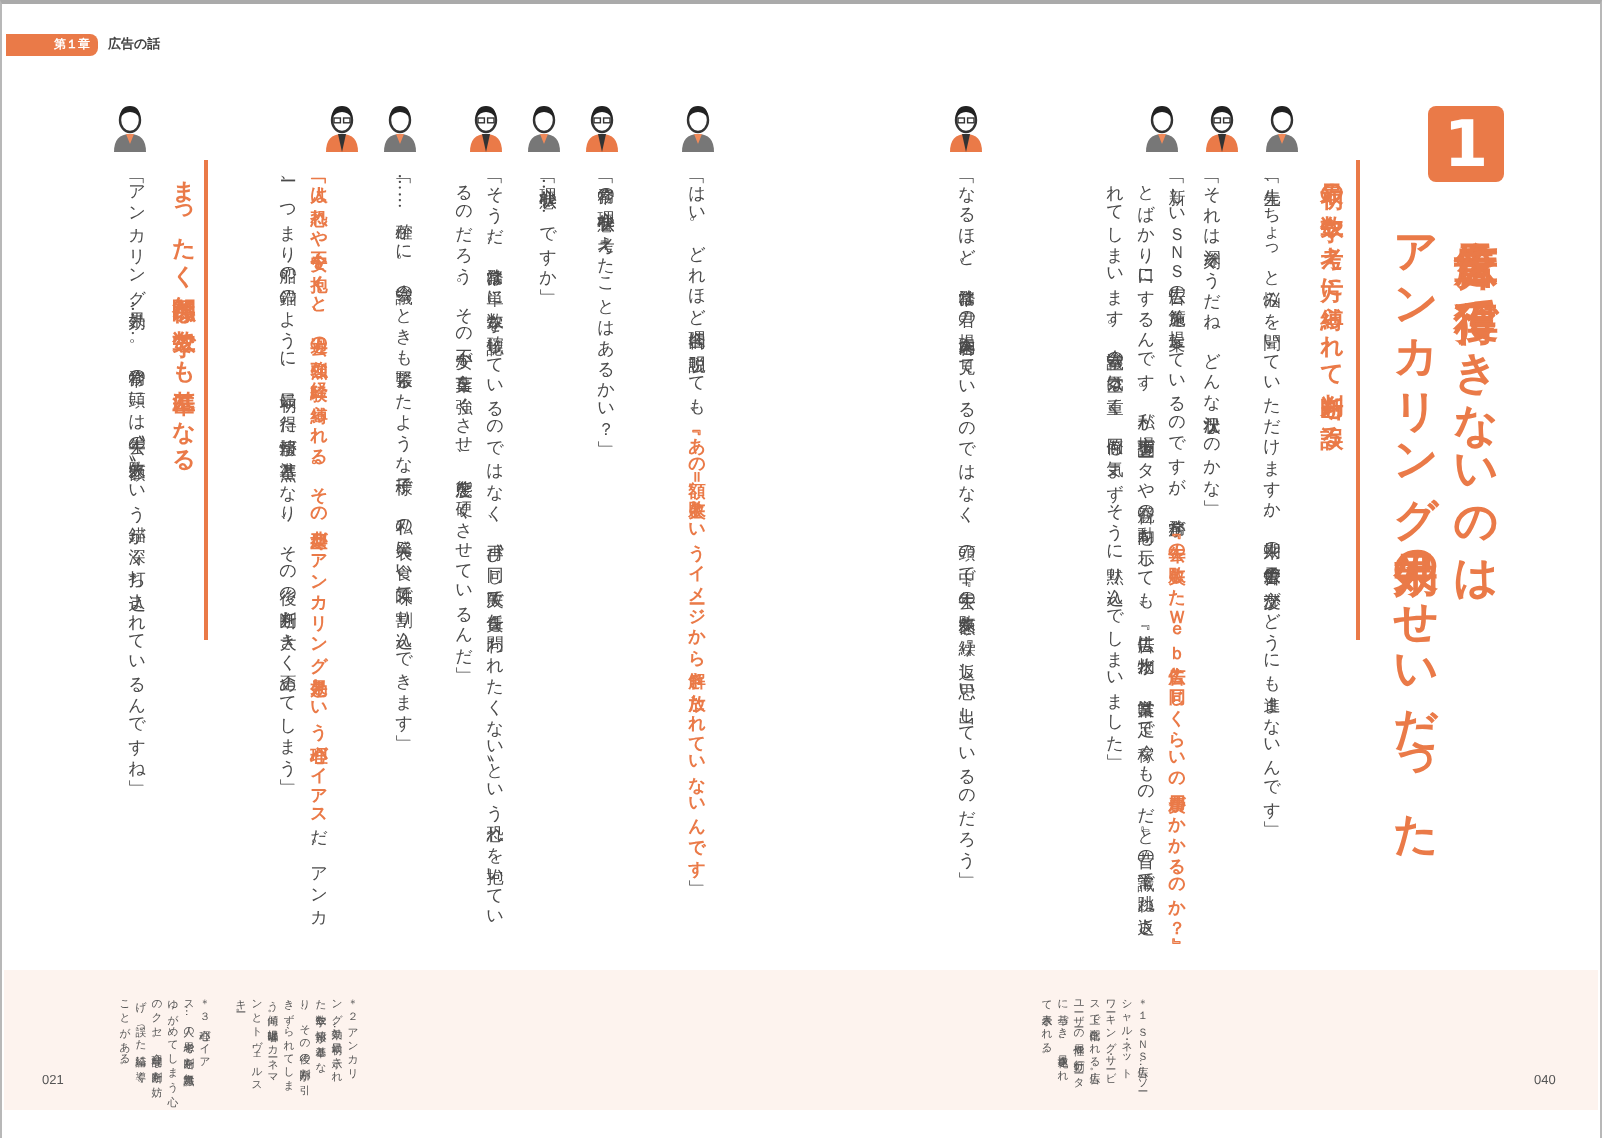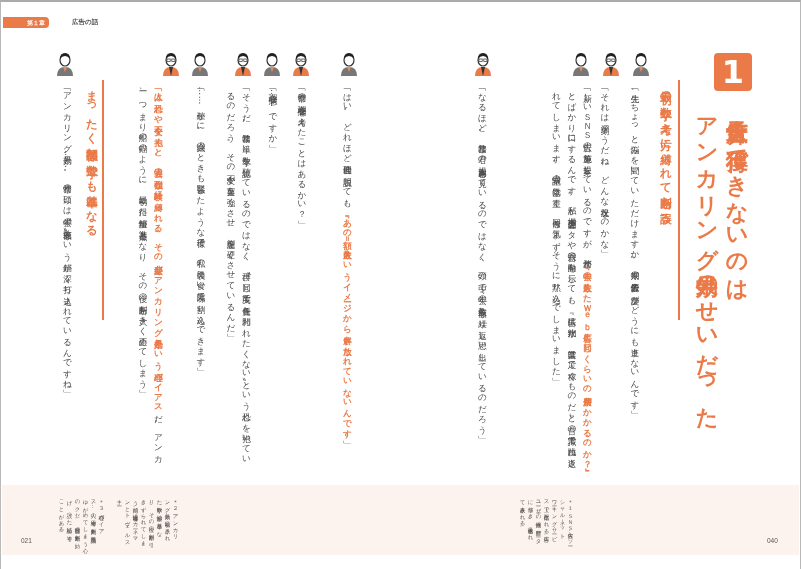--- a/index.html
+++ b/index.html
@@ -1,21 +1,21 @@
 <!DOCTYPE html>
 <html><head>
 <meta charset="utf-8">
 <style>
   html,body{margin:0;padding:0;}
   body{width:801px;height:569px;background:#ffffff;position:relative;overflow:hidden;
        font-family:"DejaVu Serif","Liberation Serif",serif;color:#444;}
   .frame{position:absolute;left:0;top:0;width:799px;height:567px;border:1px solid #b8b8b8;border-top:2px solid #aaa;border-bottom:2px solid #aaa;}
   .chapter-tab{position:absolute;left:3px;top:17px;width:46px;height:11px;background:#ea7a48;border-radius:0 4px 4px 0;
        color:#fff;font-family:"DejaVu Sans",sans-serif;font-size:6px;font-weight:bold;text-align:right;padding-right:4px;box-sizing:border-box;line-height:11px;}
-  .chapter-title{position:absolute;left:54px;top:17px;font-family:"DejaVu Sans",sans-serif;font-size:6.5px;font-weight:bold;color:#444;line-height:11px;margin-left:18px;}
+  .chapter-title{position:absolute;left:54px;top:17px;font-family:"DejaVu Sans",sans-serif;font-size:6.5px;font-weight:bold;color:#444;line-height:11px;}
   .vcol{position:absolute;writing-mode:vertical-rl;font-size:8.6px;line-height:15.5px;letter-spacing:0.6px;color:#4a4a4a;white-space:pre;}
   .accent{color:#ea7a48;font-weight:bold;}
   .avatar{position:absolute;width:20px;height:24px;}
   .num-box{position:absolute;left:714px;top:53px;width:38px;height:38px;background:#ea7a48;border-radius:4px;color:#fff;
        font-family:"DejaVu Sans",sans-serif;font-weight:bold;font-size:32px;line-height:38px;text-align:center;}
   .title-col{position:absolute;writing-mode:vertical-rl;font-family:"DejaVu Sans",sans-serif;font-weight:bold;color:#ea7a48;font-size:22px;line-height:30px;letter-spacing:1px;white-space:pre;}
   .subhead{position:absolute;writing-mode:vertical-rl;font-family:"DejaVu Sans",sans-serif;font-weight:bold;color:#ea7a48;font-size:11.5px;letter-spacing:1px;white-space:pre;line-height:16px;}
   .subhead-rule{position:absolute;width:2px;background:#ea7a48;}
   .footer-band{position:absolute;left:2px;top:485px;width:797px;height:70px;background:#fdf3ee;}
   .note{position:absolute;writing-mode:vertical-rl;font-family:"DejaVu Sans",sans-serif;font-size:5.4px;line-height:8px;color:#555;white-space:pre;letter-spacing:0.6px;}

